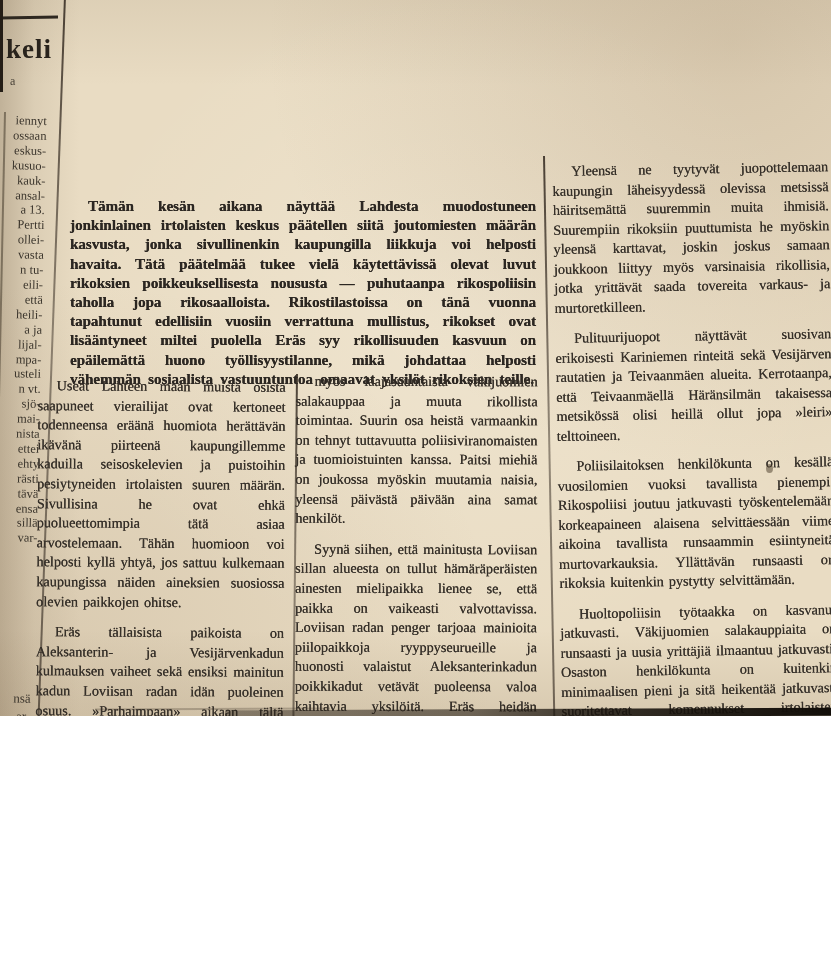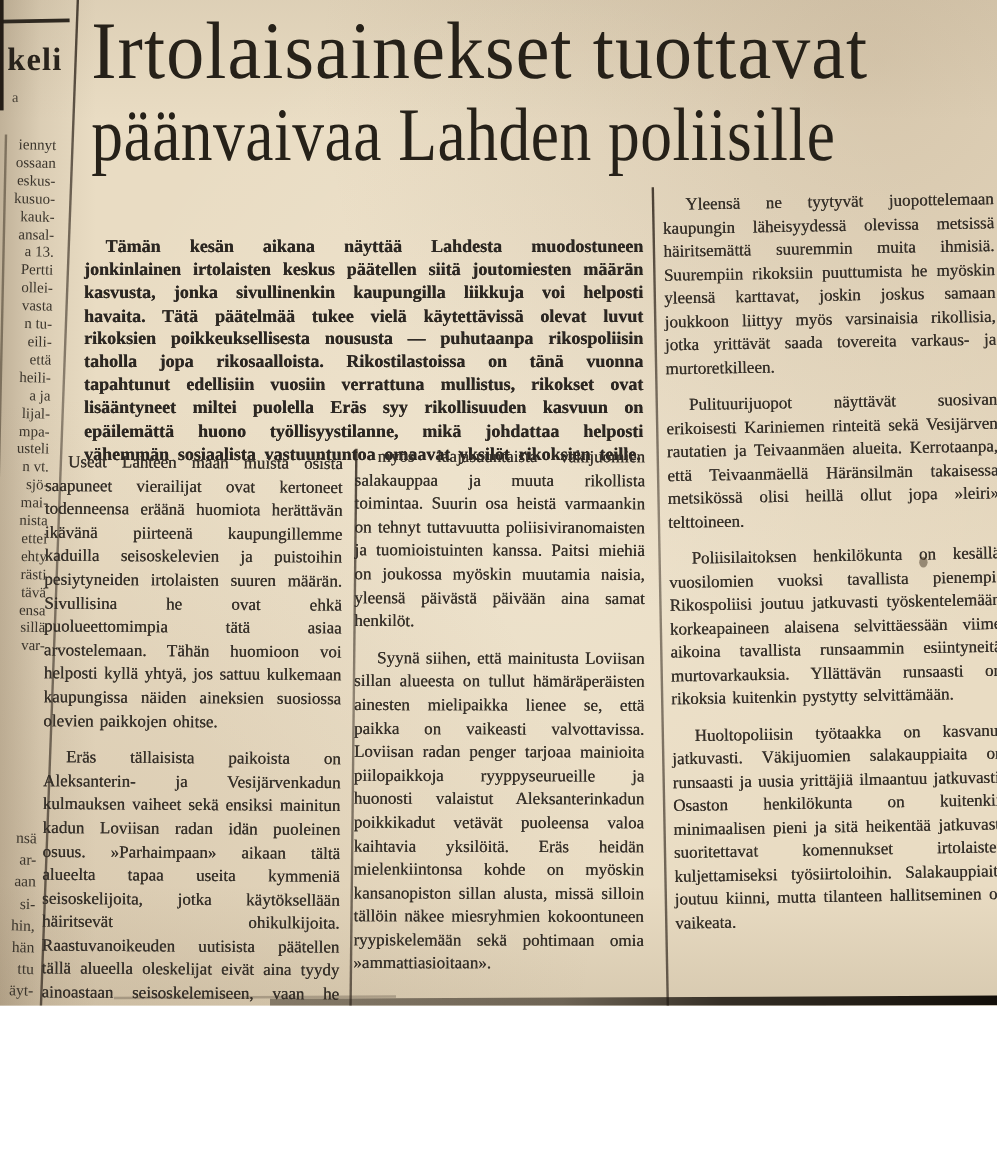--- a/index.html
+++ b/index.html
@@ -1,19 +1,19 @@
 <!DOCTYPE html>
 <html style="--paper: #e9dcc3; --ink: #37312a; --headline_ink: #262119; --rule: #463d31;"><head>
 <meta charset="utf-8">
 <style>
   html,body{margin:0;padding:0;}
   body{width:831px;height:960px;overflow:hidden;
        font-family:"Liberation Serif","DejaVu Serif",serif;}
 
-  .scan{position:relative;width:831px;height:838px;overflow:hidden;
+  .scan{position:relative;width:831px;height:716px;overflow:hidden;
     background:
       radial-gradient(ellipse at 88% 6%, rgba(150,125,95,.22), rgba(0,0,0,0) 45%),
       radial-gradient(ellipse at 8% 90%, rgba(140,115,85,.16), rgba(0,0,0,0) 40%),
       radial-gradient(ellipse at 55% 45%, rgba(255,250,238,.25), rgba(0,0,0,0) 60%),
       linear-gradient(to right, rgba(100,80,55,.30) 0px, rgba(100,80,55,.10) 34px, rgba(0,0,0,0) 80px),
       linear-gradient(to bottom, rgba(120,100,70,.10), rgba(0,0,0,0) 12%, rgba(0,0,0,0) 88%, rgba(110,90,60,.14)),
       var(--paper,#e9dcc3);}
 
   
   .strip-topline{position:absolute;left:0;top:16px;width:58px;height:3px;
@@ -121,24 +121,20 @@
 kit-
 ime
 ittu</div>
   </div>
   <div class="rule-strip-inner"></div>
 
   <div class="rule rule-strip"></div>
   <div class="rule rule-c12"></div>
   <div class="rule rule-c23"></div>
 
-  <h1>
-    <span class="hl1">Irtolaisainekset tuottavat</span>
-    <span class="hl2">päänvaivaa Lahden poliisille</span>
-  </h1>
 
   <div class="lead">Tämän kesän aikana näyttää Lahdesta muodostuneen jonkinlainen irtolaisten keskus päätellen siitä joutomiesten määrän kasvusta, jonka sivullinenkin kaupungilla liikkuja voi helposti havaita. Tätä päätelmää tukee vielä käytettävissä olevat luvut rikoksien poikkeuksellisesta noususta — puhutaanpa rikospoliisin taholla jopa rikosaalloista. Rikostilastoissa on tänä vuonna tapahtunut edellisiin vuosiin verrattuna mullistus, rikokset ovat lisääntyneet miltei puolella Eräs syy rikollisuuden kasvuun on epäilemättä huono työllisyystilanne, mikä johdattaa helposti vähemmän sosiaalista vastuuntuntoa omaavat yksilöt rikoksien teille.</div>
 
   <div class="col col1">
     <p>Useat Lahteen maan muista osista saapuneet vierailijat ovat kertoneet todenneensa eräänä huomiota herättävän ikävänä piirteenä kaupungillemme kaduilla seisoskelevien ja puistoihin pesiytyneiden irtolaisten suuren määrän. Sivullisina he ovat ehkä puolueettomimpia tätä asiaa arvostelemaan. Tähän huomioon voi helposti kyllä yhtyä, jos sattuu kulkemaan kaupungissa näiden aineksien suosiossa olevien paikkojen ohitse.</p>
     <p>Eräs tällaisista paikoista on Aleksanterin- ja Vesijärvenkadun kulmauksen vaiheet sekä ensiksi mainitun kadun Loviisan radan idän puoleinen osuus. »Parhaimpaan» aikaan tältä alueelta tapaa useita kymmeniä seisoskelijoita, jotka käytöksellään häiritsevät ohikulkijoita. Raastuvanoikeuden uutisista päätellen tällä alueella oleskelijat eivät aina tyydy ainoastaan seisoskelemiseen, vaan he harjoittavat</p>
   </div>
   <div class="col col2">
     <p>myös laajasuuntaista väkijuomien salakauppaa ja muuta rikollista toimintaa. Suurin osa heistä varmaankin on tehnyt tuttavuutta poliisiviranomaisten ja tuomioistuinten kanssa. Paitsi miehiä on joukossa myöskin muutamia naisia, yleensä päivästä päivään aina samat henkilöt.</p>
     <p>Syynä siihen, että mainitusta Loviisan sillan alueesta on tullut hämäräperäisten ainesten mielipaikka lienee se, että paikka on vaikeasti valvottavissa. Loviisan radan penger tarjoaa mainioita piilopaikkoja ryyppyseurueille ja huonosti valaistut Aleksanterinkadun poikkikadut vetävät puoleensa valoa kaihtavia yksilöitä. Eräs heidän mielenkiintonsa kohde on myöskin kansanopiston sillan alusta, missä silloin tällöin näkee miesryhmien kokoontuneen ryypiskelemään sekä pohtimaan omia »ammattiasioitaan».</p>

